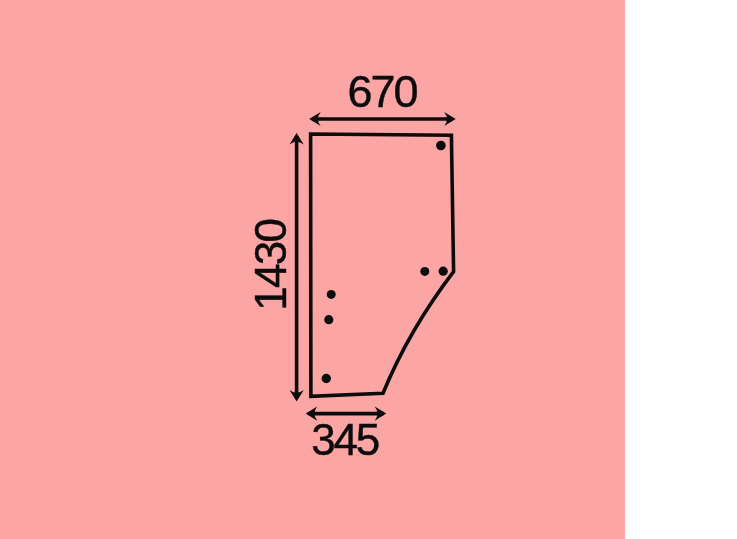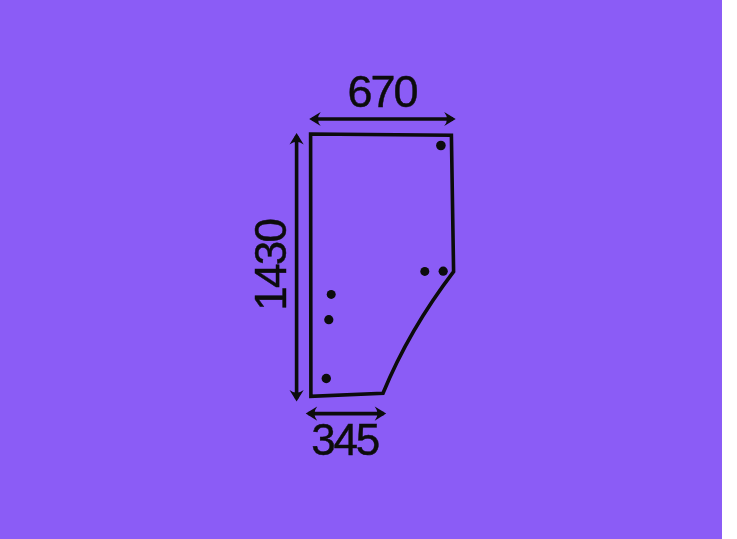--- a/index.html
+++ b/index.html
@@ -1,16 +1,16 @@
 <!DOCTYPE html>
 <html><head>
 <meta charset="utf-8">
 <style>
   html,body{margin:0;padding:0;background:#ffffff;}
-  .page{width:722px;height:539px;position:relative;background:#8b5cf6;overflow:hidden;text-align:right;}
+  .page{width:625px;height:539px;position:relative;background:#fca5a5;overflow:hidden;text-align:right;}
   svg{position:absolute;left:0;top:0;}
   text{font-family:"Liberation Sans",sans-serif;fill:#0c0c0c;stroke:#0c0c0c;stroke-width:0.45;}
 </style>
 </head>
 <body>
 <div class="page">
 <svg width="737" height="539" viewBox="0 0 737 539">
 
   <g>
     <path d="M 310.6 134.0 L 451.4 135.3 L 453.6 271.6 Q 409 330 383 393.2 L 310.9 396.3 Z" fill="none" stroke="#0c0c0c" stroke-width="3.6" stroke-linejoin="miter"></path>

